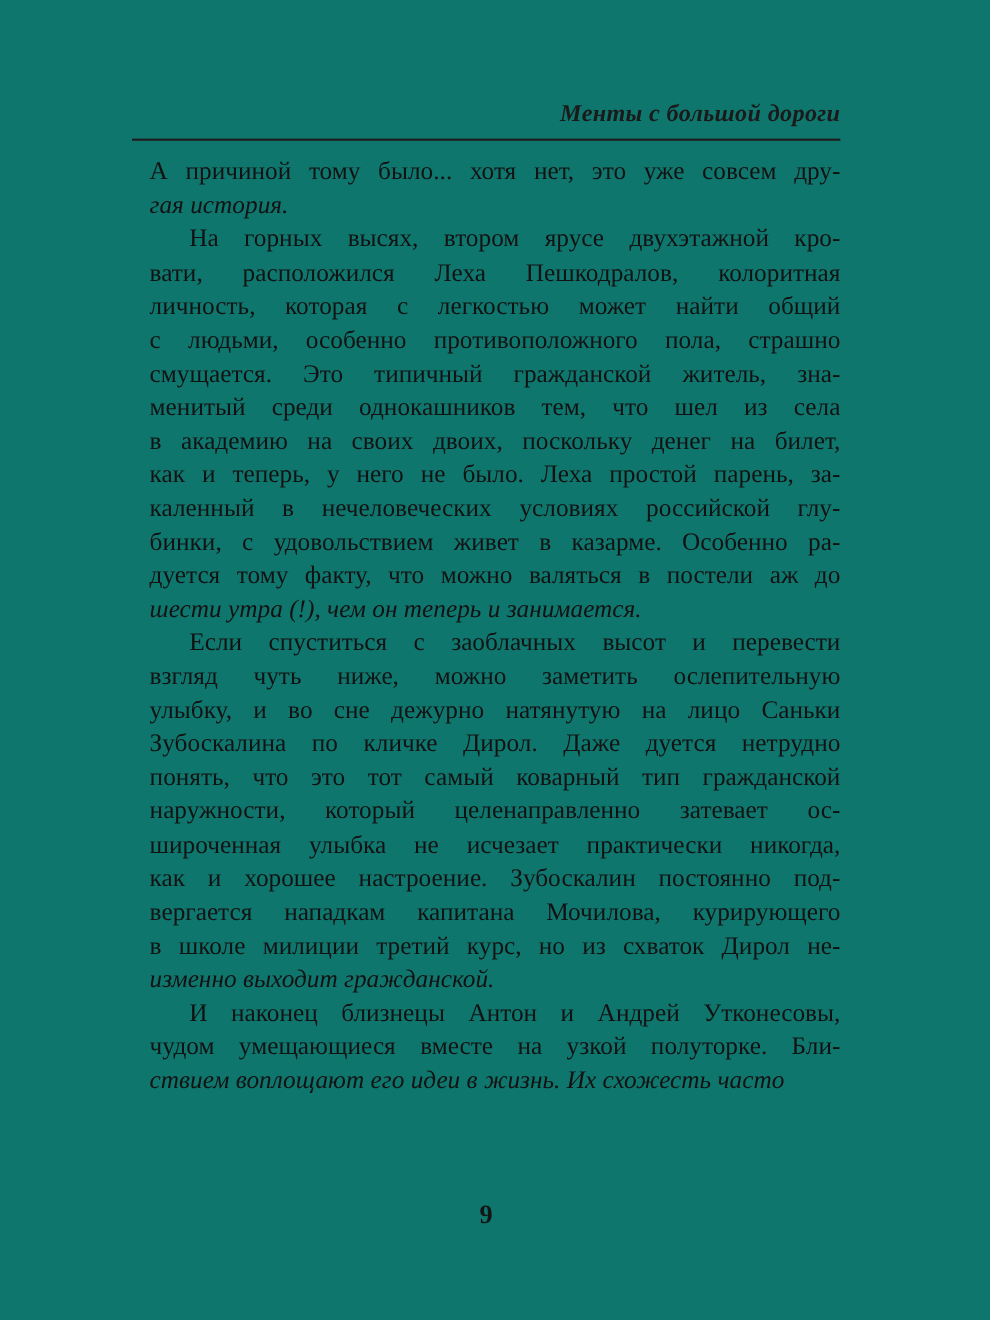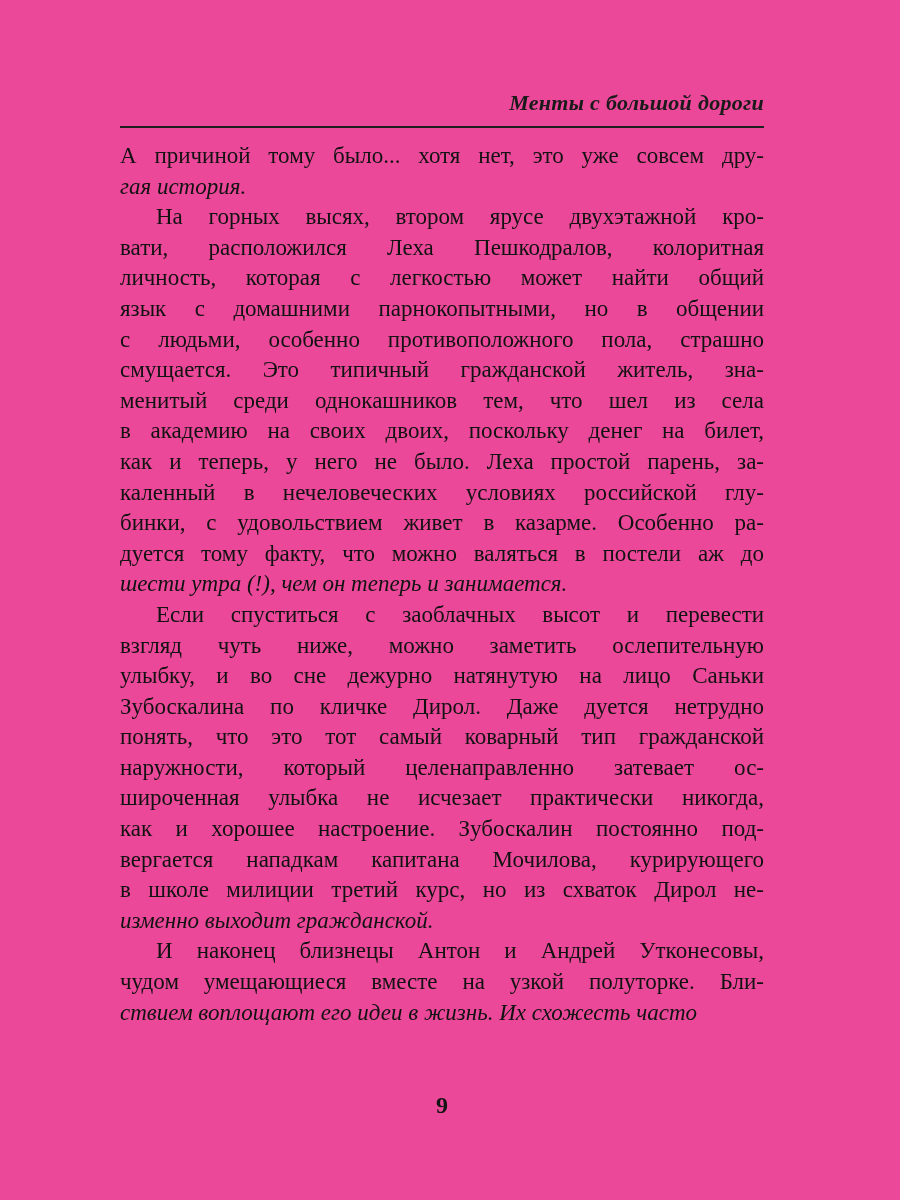--- a/index.html
+++ b/index.html
@@ -4,21 +4,21 @@
 <style>
   html, body {
     margin: 0;
     padding: 0;
     background: #ffffff;
   }
   .page {
     position: relative;
     width: 900px;
     height: 1200px;
-    background: #ec4899;
+    background: #0f766e;
     color: #141414;
     font-family: "Liberation Serif", "DejaVu Serif", serif;
     overflow: hidden;
   }
   .running-header {
     position: absolute;
     top: 90px;
     left: 120px;
     width: 644px;
     text-align: right;
@@ -45,20 +45,21 @@
     color: #121212;
   }
   .paragraph {
     margin: 0;
   }
   .line {
     text-align: justify;
     text-align-last: justify;
     text-justify: inter-word;
     white-space: normal;
+    margin-left: 16px;
   }
   .line.last {
     text-align-last: left;
     font-style: italic;
   }
   .line.indent {
     text-indent: 36px;
   }
   .page-number {
     position: absolute;
@@ -81,21 +82,20 @@
   <div class="header-rule"></div>
   <div class="body-text">
       <div class="paragraph">
         <div class="line">А причиной тому было... хотя нет, это уже совсем дру-</div>
         <div class="line last">гая история.</div>
       </div>
       <div class="paragraph">
         <div class="line indent">На горных высях, втором ярусе двухэтажной кро-</div>
         <div class="line">вати, расположился Леха Пешкодралов, колоритная</div>
         <div class="line">личность, которая с легкостью может найти общий</div>
-        <div class="line">язык с домашними парнокопытными, но в общении</div>
         <div class="line">с людьми, особенно противоположного пола, страшно</div>
         <div class="line">смущается. Это типичный гражданской житель, зна-</div>
         <div class="line">менитый среди однокашников тем, что шел из села</div>
         <div class="line">в академию на своих двоих, поскольку денег на билет,</div>
         <div class="line">как и теперь, у него не было. Леха простой парень, за-</div>
         <div class="line">каленный в нечеловеческих условиях российской глу-</div>
         <div class="line">бинки, с удовольствием живет в казарме. Особенно ра-</div>
         <div class="line">дуется тому факту, что можно валяться в постели аж до</div>
         <div class="line last">шести утра (!), чем он теперь и занимается.</div>
       </div>

